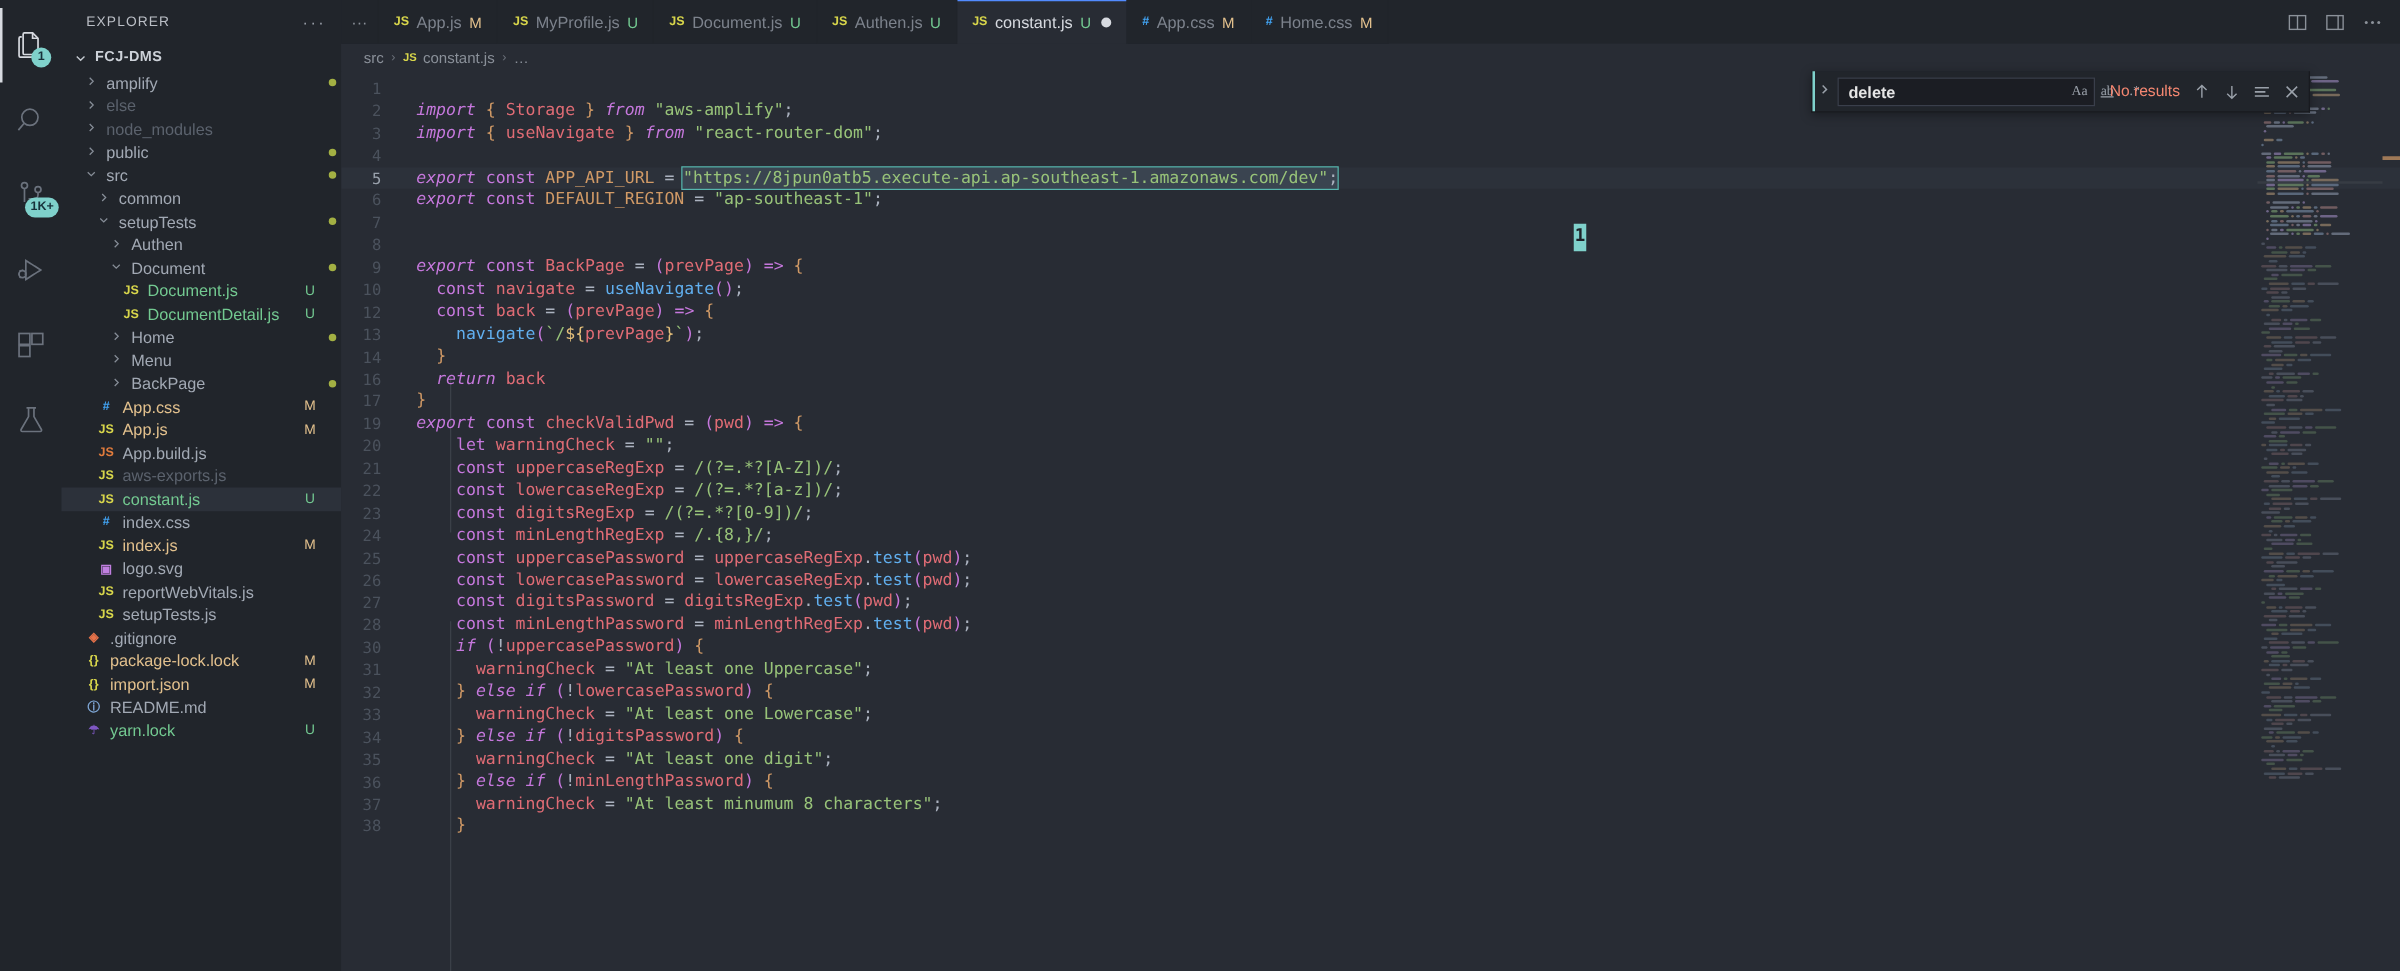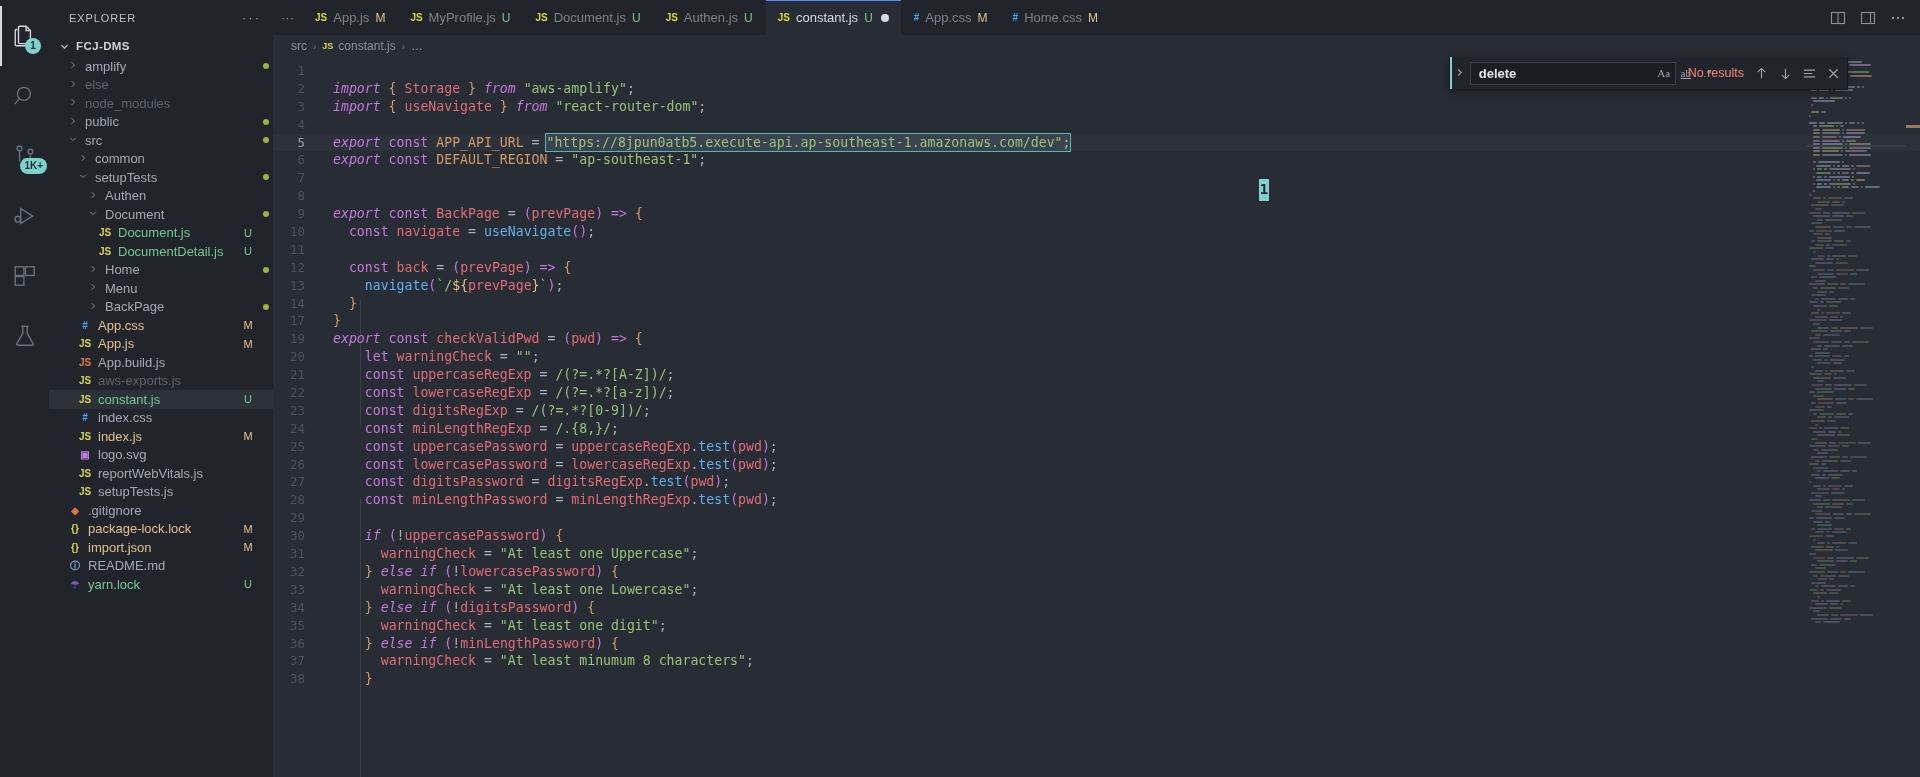--- a/index.html
+++ b/index.html
@@ -582,36 +582,35 @@
             <div class="ln"><span class="num">1</span><span class="txt"></span></div>
             <div class="ln"><span class="num">2</span><span class="txt"><span class="t-kw">import</span><span class="t-plain"> </span><span class="t-br1">{</span><span class="t-plain"> </span><span class="t-var">Storage</span><span class="t-plain"> </span><span class="t-br1">}</span><span class="t-plain"> </span><span class="t-kw">from</span><span class="t-plain"> </span><span class="t-str">"aws-amplify"</span><span class="t-plain">;</span></span></div>
             <div class="ln"><span class="num">3</span><span class="txt"><span class="t-kw">import</span><span class="t-plain"> </span><span class="t-br1">{</span><span class="t-plain"> </span><span class="t-var">useNavigate</span><span class="t-plain"> </span><span class="t-br1">}</span><span class="t-plain"> </span><span class="t-kw">from</span><span class="t-plain"> </span><span class="t-str">"react-router-dom"</span><span class="t-plain">;</span></span></div>
             <div class="ln"><span class="num">4</span><span class="txt"></span></div>
             <div class="ln cur"><span class="num">5</span><span class="txt"><span class="t-kw">export</span><span class="t-plain"> </span><span class="t-kw2">const</span><span class="t-plain"> </span><span class="t-const">APP_API_URL</span><span class="t-plain"> </span><span class="t-plain">=</span><span class="t-plain"> </span><span class="sel-box"><span class="t-str">"https://8jpun0atb5.execute-api.ap-southeast-1.amazonaws.com/dev"</span><span class="t-plain">;</span></span></span></div>
             <div class="ln"><span class="num">6</span><span class="txt"><span class="t-kw">export</span><span class="t-plain"> </span><span class="t-kw2">const</span><span class="t-plain"> </span><span class="t-const">DEFAULT_REGION</span><span class="t-plain"> </span><span class="t-plain">=</span><span class="t-plain"> </span><span class="t-str">"ap-southeast-1"</span><span class="t-plain">;</span></span></div>
             <div class="ln"><span class="num">7</span><span class="txt"></span></div>
             <div class="ln"><span class="num">8</span><span class="txt"></span></div>
             <div class="ln"><span class="num">9</span><span class="txt"><span class="t-kw">export</span><span class="t-plain"> </span><span class="t-kw2">const</span><span class="t-plain"> </span><span class="t-var">BackPage</span><span class="t-plain"> </span><span class="t-plain">=</span><span class="t-plain"> </span><span class="t-br2">(</span><span class="t-param">prevPage</span><span class="t-br2">)</span><span class="t-plain"> </span><span class="t-kw2">=&gt;</span><span class="t-plain"> </span><span class="t-br1">{</span></span></div>
             <div class="ln"><span class="num">10</span><span class="txt"><span class="t-plain"> </span><span class="t-plain"> </span><span class="t-kw2">const</span><span class="t-plain"> </span><span class="t-var">navigate</span><span class="t-plain"> </span><span class="t-plain">=</span><span class="t-plain"> </span><span class="t-fn">useNavigate</span><span class="t-br2">(</span><span class="t-br2">)</span><span class="t-plain">;</span></span></div>
-            <div class="ln"><span class="num">11</span><span class="txt"></span></div>
             <div class="ln"><span class="num">12</span><span class="txt"><span class="t-plain"> </span><span class="t-plain"> </span><span class="t-kw2">const</span><span class="t-plain"> </span><span class="t-var">back</span><span class="t-plain"> </span><span class="t-plain">=</span><span class="t-plain"> </span><span class="t-br2">(</span><span class="t-param">prevPage</span><span class="t-br2">)</span><span class="t-plain"> </span><span class="t-kw2">=&gt;</span><span class="t-plain"> </span><span class="t-br1">{</span></span></div>
             <div class="ln"><span class="num">13</span><span class="txt"><span class="t-plain"> </span><span class="t-plain"> </span><span class="t-plain"> </span><span class="t-plain"> </span><span class="t-fn">navigate</span><span class="t-br2">(</span><span class="t-tpl">`/<span class="t-dollar">${</span><span class="t-tplv">prevPage</span><span class="t-dollar">}</span>`</span><span class="t-br2">)</span><span class="t-plain">;</span></span></div>
             <div class="ln"><span class="num">14</span><span class="txt"><span class="t-plain"> </span><span class="t-plain"> </span><span class="t-br1">}</span></span></div>
+            <div class="ln"><span class="num">16</span><span class="txt"><span class="t-plain"> </span><span class="t-plain"> </span><span class="t-kw">return</span><span class="t-plain"> </span><span class="t-var">back</span></span></div>
             <div class="ln"><span class="num">17</span><span class="txt"><span class="t-br1">}</span></span></div>
             <div class="ln"><span class="num">19</span><span class="txt"><span class="t-kw">export</span><span class="t-plain"> </span><span class="t-kw2">const</span><span class="t-plain"> </span><span class="t-var">checkValidPwd</span><span class="t-plain"> </span><span class="t-plain">=</span><span class="t-plain"> </span><span class="t-br2">(</span><span class="t-param">pwd</span><span class="t-br2">)</span><span class="t-plain"> </span><span class="t-kw2">=&gt;</span><span class="t-plain"> </span><span class="t-br1">{</span></span></div>
             <div class="ln"><span class="num">20</span><span class="txt"><span class="t-plain"> </span><span class="t-plain"> </span><span class="t-plain"> </span><span class="t-plain"> </span><span class="t-kw2">let</span><span class="t-plain"> </span><span class="t-var">warningCheck</span><span class="t-plain"> </span><span class="t-plain">=</span><span class="t-plain"> </span><span class="t-str">""</span><span class="t-plain">;</span></span></div>
             <div class="ln"><span class="num">21</span><span class="txt"><span class="t-plain"> </span><span class="t-plain"> </span><span class="t-plain"> </span><span class="t-plain"> </span><span class="t-kw2">const</span><span class="t-plain"> </span><span class="t-var">uppercaseRegExp</span><span class="t-plain"> </span><span class="t-plain">=</span><span class="t-plain"> </span><span class="t-str">/(?=.*?[A-Z])/</span><span class="t-plain">;</span></span></div>
             <div class="ln"><span class="num">22</span><span class="txt"><span class="t-plain"> </span><span class="t-plain"> </span><span class="t-plain"> </span><span class="t-plain"> </span><span class="t-kw2">const</span><span class="t-plain"> </span><span class="t-var">lowercaseRegExp</span><span class="t-plain"> </span><span class="t-plain">=</span><span class="t-plain"> </span><span class="t-str">/(?=.*?[a-z])/</span><span class="t-plain">;</span></span></div>
             <div class="ln"><span class="num">23</span><span class="txt"><span class="t-plain"> </span><span class="t-plain"> </span><span class="t-plain"> </span><span class="t-plain"> </span><span class="t-kw2">const</span><span class="t-plain"> </span><span class="t-var">digitsRegExp</span><span class="t-plain"> </span><span class="t-plain">=</span><span class="t-plain"> </span><span class="t-str">/(?=.*?[0-9])/</span><span class="t-plain">;</span></span></div>
             <div class="ln"><span class="num">24</span><span class="txt"><span class="t-plain"> </span><span class="t-plain"> </span><span class="t-plain"> </span><span class="t-plain"> </span><span class="t-kw2">const</span><span class="t-plain"> </span><span class="t-var">minLengthRegExp</span><span class="t-plain"> </span><span class="t-plain">=</span><span class="t-plain"> </span><span class="t-str">/.{8,}/</span><span class="t-plain">;</span></span></div>
             <div class="ln"><span class="num">25</span><span class="txt"><span class="t-plain"> </span><span class="t-plain"> </span><span class="t-plain"> </span><span class="t-plain"> </span><span class="t-kw2">const</span><span class="t-plain"> </span><span class="t-var">uppercasePassword</span><span class="t-plain"> </span><span class="t-plain">=</span><span class="t-plain"> </span><span class="t-var">uppercaseRegExp</span><span class="t-plain">.</span><span class="t-fn">test</span><span class="t-br2">(</span><span class="t-param">pwd</span><span class="t-br2">)</span><span class="t-plain">;</span></span></div>
             <div class="ln"><span class="num">26</span><span class="txt"><span class="t-plain"> </span><span class="t-plain"> </span><span class="t-plain"> </span><span class="t-plain"> </span><span class="t-kw2">const</span><span class="t-plain"> </span><span class="t-var">lowercasePassword</span><span class="t-plain"> </span><span class="t-plain">=</span><span class="t-plain"> </span><span class="t-var">lowercaseRegExp</span><span class="t-plain">.</span><span class="t-fn">test</span><span class="t-br2">(</span><span class="t-param">pwd</span><span class="t-br2">)</span><span class="t-plain">;</span></span></div>
             <div class="ln"><span class="num">27</span><span class="txt"><span class="t-plain"> </span><span class="t-plain"> </span><span class="t-plain"> </span><span class="t-plain"> </span><span class="t-kw2">const</span><span class="t-plain"> </span><span class="t-var">digitsPassword</span><span class="t-plain"> </span><span class="t-plain">=</span><span class="t-plain"> </span><span class="t-var">digitsRegExp</span><span class="t-plain">.</span><span class="t-fn">test</span><span class="t-br2">(</span><span class="t-param">pwd</span><span class="t-br2">)</span><span class="t-plain">;</span></span></div>
             <div class="ln"><span class="num">28</span><span class="txt"><span class="t-plain"> </span><span class="t-plain"> </span><span class="t-plain"> </span><span class="t-plain"> </span><span class="t-kw2">const</span><span class="t-plain"> </span><span class="t-var">minLengthPassword</span><span class="t-plain"> </span><span class="t-plain">=</span><span class="t-plain"> </span><span class="t-var">minLengthRegExp</span><span class="t-plain">.</span><span class="t-fn">test</span><span class="t-br2">(</span><span class="t-param">pwd</span><span class="t-br2">)</span><span class="t-plain">;</span></span></div>
-            <div class="ln"><span class="num">29</span><span class="txt"></span></div>
             <div class="ln"><span class="num">30</span><span class="txt"><span class="t-plain"> </span><span class="t-plain"> </span><span class="t-plain"> </span><span class="t-plain"> </span><span class="t-kw">if</span><span class="t-plain"> </span><span class="t-br2">(</span><span class="t-plain">!</span><span class="t-var">uppercasePassword</span><span class="t-br2">)</span><span class="t-plain"> </span><span class="t-br1">{</span></span></div>
             <div class="ln"><span class="num">31</span><span class="txt"><span class="t-plain"> </span><span class="t-plain"> </span><span class="t-plain"> </span><span class="t-plain"> </span><span class="t-plain"> </span><span class="t-plain"> </span><span class="t-var">warningCheck</span><span class="t-plain"> </span><span class="t-plain">=</span><span class="t-plain"> </span><span class="t-str">"At least one Uppercase"</span><span class="t-plain">;</span></span></div>
             <div class="ln"><span class="num">32</span><span class="txt"><span class="t-plain"> </span><span class="t-plain"> </span><span class="t-plain"> </span><span class="t-plain"> </span><span class="t-br1">}</span><span class="t-plain"> </span><span class="t-kw">else</span><span class="t-plain"> </span><span class="t-kw">if</span><span class="t-plain"> </span><span class="t-br2">(</span><span class="t-plain">!</span><span class="t-var">lowercasePassword</span><span class="t-br2">)</span><span class="t-plain"> </span><span class="t-br1">{</span></span></div>
             <div class="ln"><span class="num">33</span><span class="txt"><span class="t-plain"> </span><span class="t-plain"> </span><span class="t-plain"> </span><span class="t-plain"> </span><span class="t-plain"> </span><span class="t-plain"> </span><span class="t-var">warningCheck</span><span class="t-plain"> </span><span class="t-plain">=</span><span class="t-plain"> </span><span class="t-str">"At least one Lowercase"</span><span class="t-plain">;</span></span></div>
             <div class="ln"><span class="num">34</span><span class="txt"><span class="t-plain"> </span><span class="t-plain"> </span><span class="t-plain"> </span><span class="t-plain"> </span><span class="t-br1">}</span><span class="t-plain"> </span><span class="t-kw">else</span><span class="t-plain"> </span><span class="t-kw">if</span><span class="t-plain"> </span><span class="t-br2">(</span><span class="t-plain">!</span><span class="t-var">digitsPassword</span><span class="t-br2">)</span><span class="t-plain"> </span><span class="t-br1">{</span></span></div>
             <div class="ln"><span class="num">35</span><span class="txt"><span class="t-plain"> </span><span class="t-plain"> </span><span class="t-plain"> </span><span class="t-plain"> </span><span class="t-plain"> </span><span class="t-plain"> </span><span class="t-var">warningCheck</span><span class="t-plain"> </span><span class="t-plain">=</span><span class="t-plain"> </span><span class="t-str">"At least one digit"</span><span class="t-plain">;</span></span></div>
             <div class="ln"><span class="num">36</span><span class="txt"><span class="t-plain"> </span><span class="t-plain"> </span><span class="t-plain"> </span><span class="t-plain"> </span><span class="t-br1">}</span><span class="t-plain"> </span><span class="t-kw">else</span><span class="t-plain"> </span><span class="t-kw">if</span><span class="t-plain"> </span><span class="t-br2">(</span><span class="t-plain">!</span><span class="t-var">minLengthPassword</span><span class="t-br2">)</span><span class="t-plain"> </span><span class="t-br1">{</span></span></div>
             <div class="ln"><span class="num">37</span><span class="txt"><span class="t-plain"> </span><span class="t-plain"> </span><span class="t-plain"> </span><span class="t-plain"> </span><span class="t-plain"> </span><span class="t-plain"> </span><span class="t-var">warningCheck</span><span class="t-plain"> </span><span class="t-plain">=</span><span class="t-plain"> </span><span class="t-str">"At least minumum 8 characters"</span><span class="t-plain">;</span></span></div>
             <div class="ln"><span class="num">38</span><span class="txt"><span class="t-plain"> </span><span class="t-plain"> </span><span class="t-plain"> </span><span class="t-plain"> </span><span class="t-br1">}</span></span></div>
           </div>

